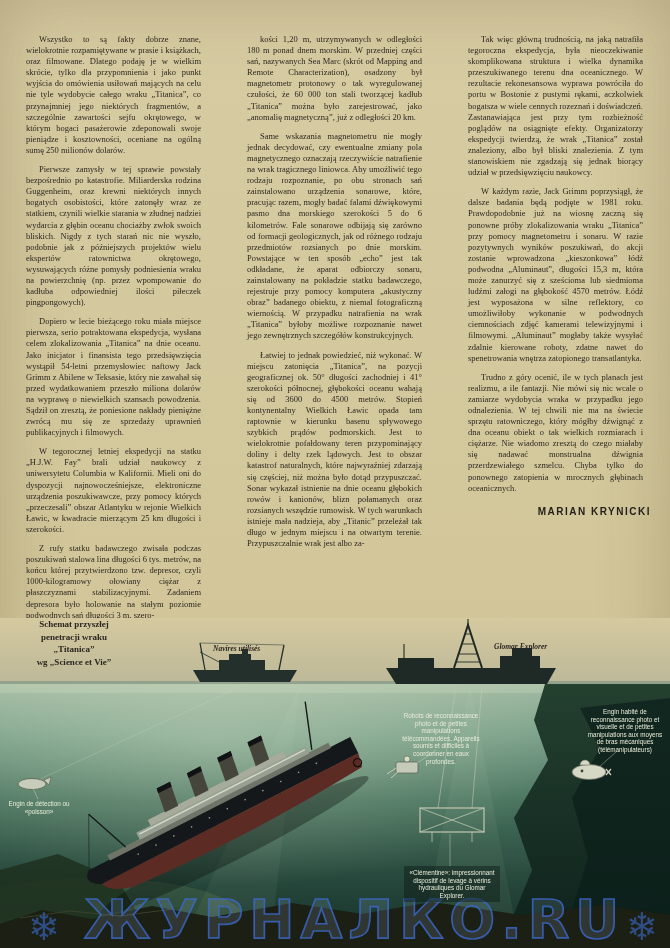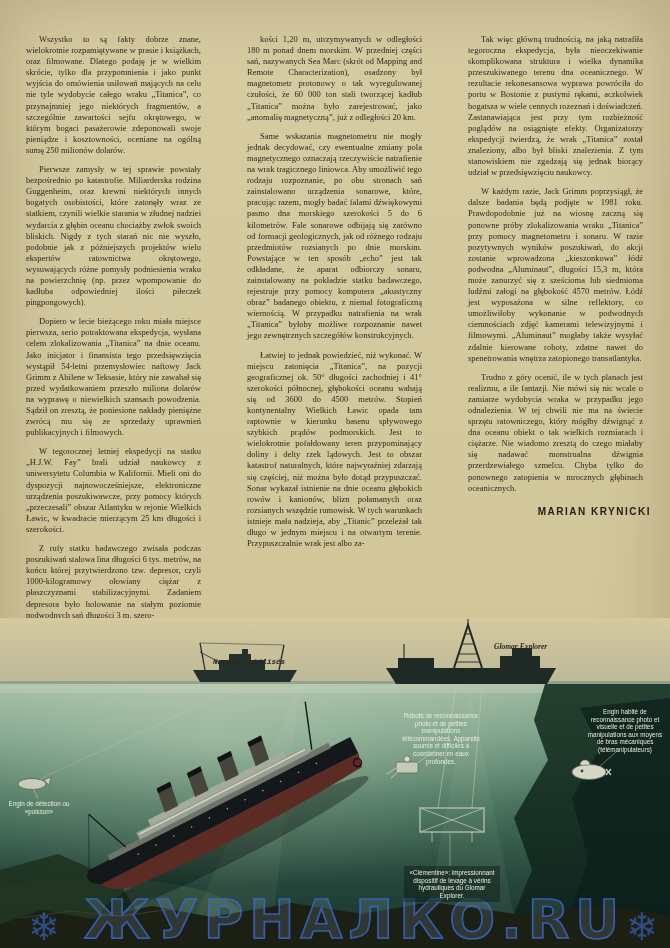--- a/index.html
+++ b/index.html
@@ -199,22 +199,28 @@
         <line x1="450" y1="248" x2="450" y2="216"></line>
       </g>
 
       <g opacity="0.8">
         <text x="28" y="322" font-family="DejaVu Sans" font-size="38" fill="#3e6cd2" opacity="0.75">❄</text>
         <text x="84" y="320" font-family="DejaVu Sans" font-weight="bold" font-size="54" letter-spacing="6" fill="rgba(195,218,255,0.16)" stroke="#3e6cd2" stroke-width="1.7">ЖУРНАЛКО.RU</text>
         <text x="626" y="322" font-family="DejaVu Sans" font-size="38" fill="#3e6cd2" opacity="0.75">❄</text>
       </g>
     </svg>
 
-
-    <div class="lbl dark" style="left:213px;top:41px;font-family:Liberation Mono, monospace;">Navires utilisés</div>
+    <div class="caption">
+      <div>Schemat przyszłej</div>
+      <div>penetracji wraku</div>
+      <div>„Titanica”</div>
+      <div>wg „Science et Vie”</div>
+    </div>
+
+    <div class="lbl dark" style="left:213px;top:27px;">Navires utilisés</div>
     <div class="lbl dark" style="left:470px;top:25px;margin-left:24px;">Glomar Explorer</div>
     <div class="lbl" style="left:0px;top:182px;width:78px;">Engin de détection ou «poisson»</div>
     <div class="lbl" style="left:398px;top:94px;width:86px;">Robots de reconnaissance photo et de petites manipulations télécommandées. Appareils soumis et difficiles à coordonner en eaux profondes.</div>
     <div class="lbl" style="left:584px;top:90px;width:82px;">Engin habité de reconnaissance photo et visuelle et de petites manipulations aux moyens de bras mécaniques (télémanipulateurs)</div>
     <div class="lbl boxed" style="left:404px;top:248px;width:90px;">«Clémentine»: impressionnant dispositif de levage à vérins hydrauliques du Glomar Explorer.</div>
   </div>
 
 </div>
 
 </body></html>

